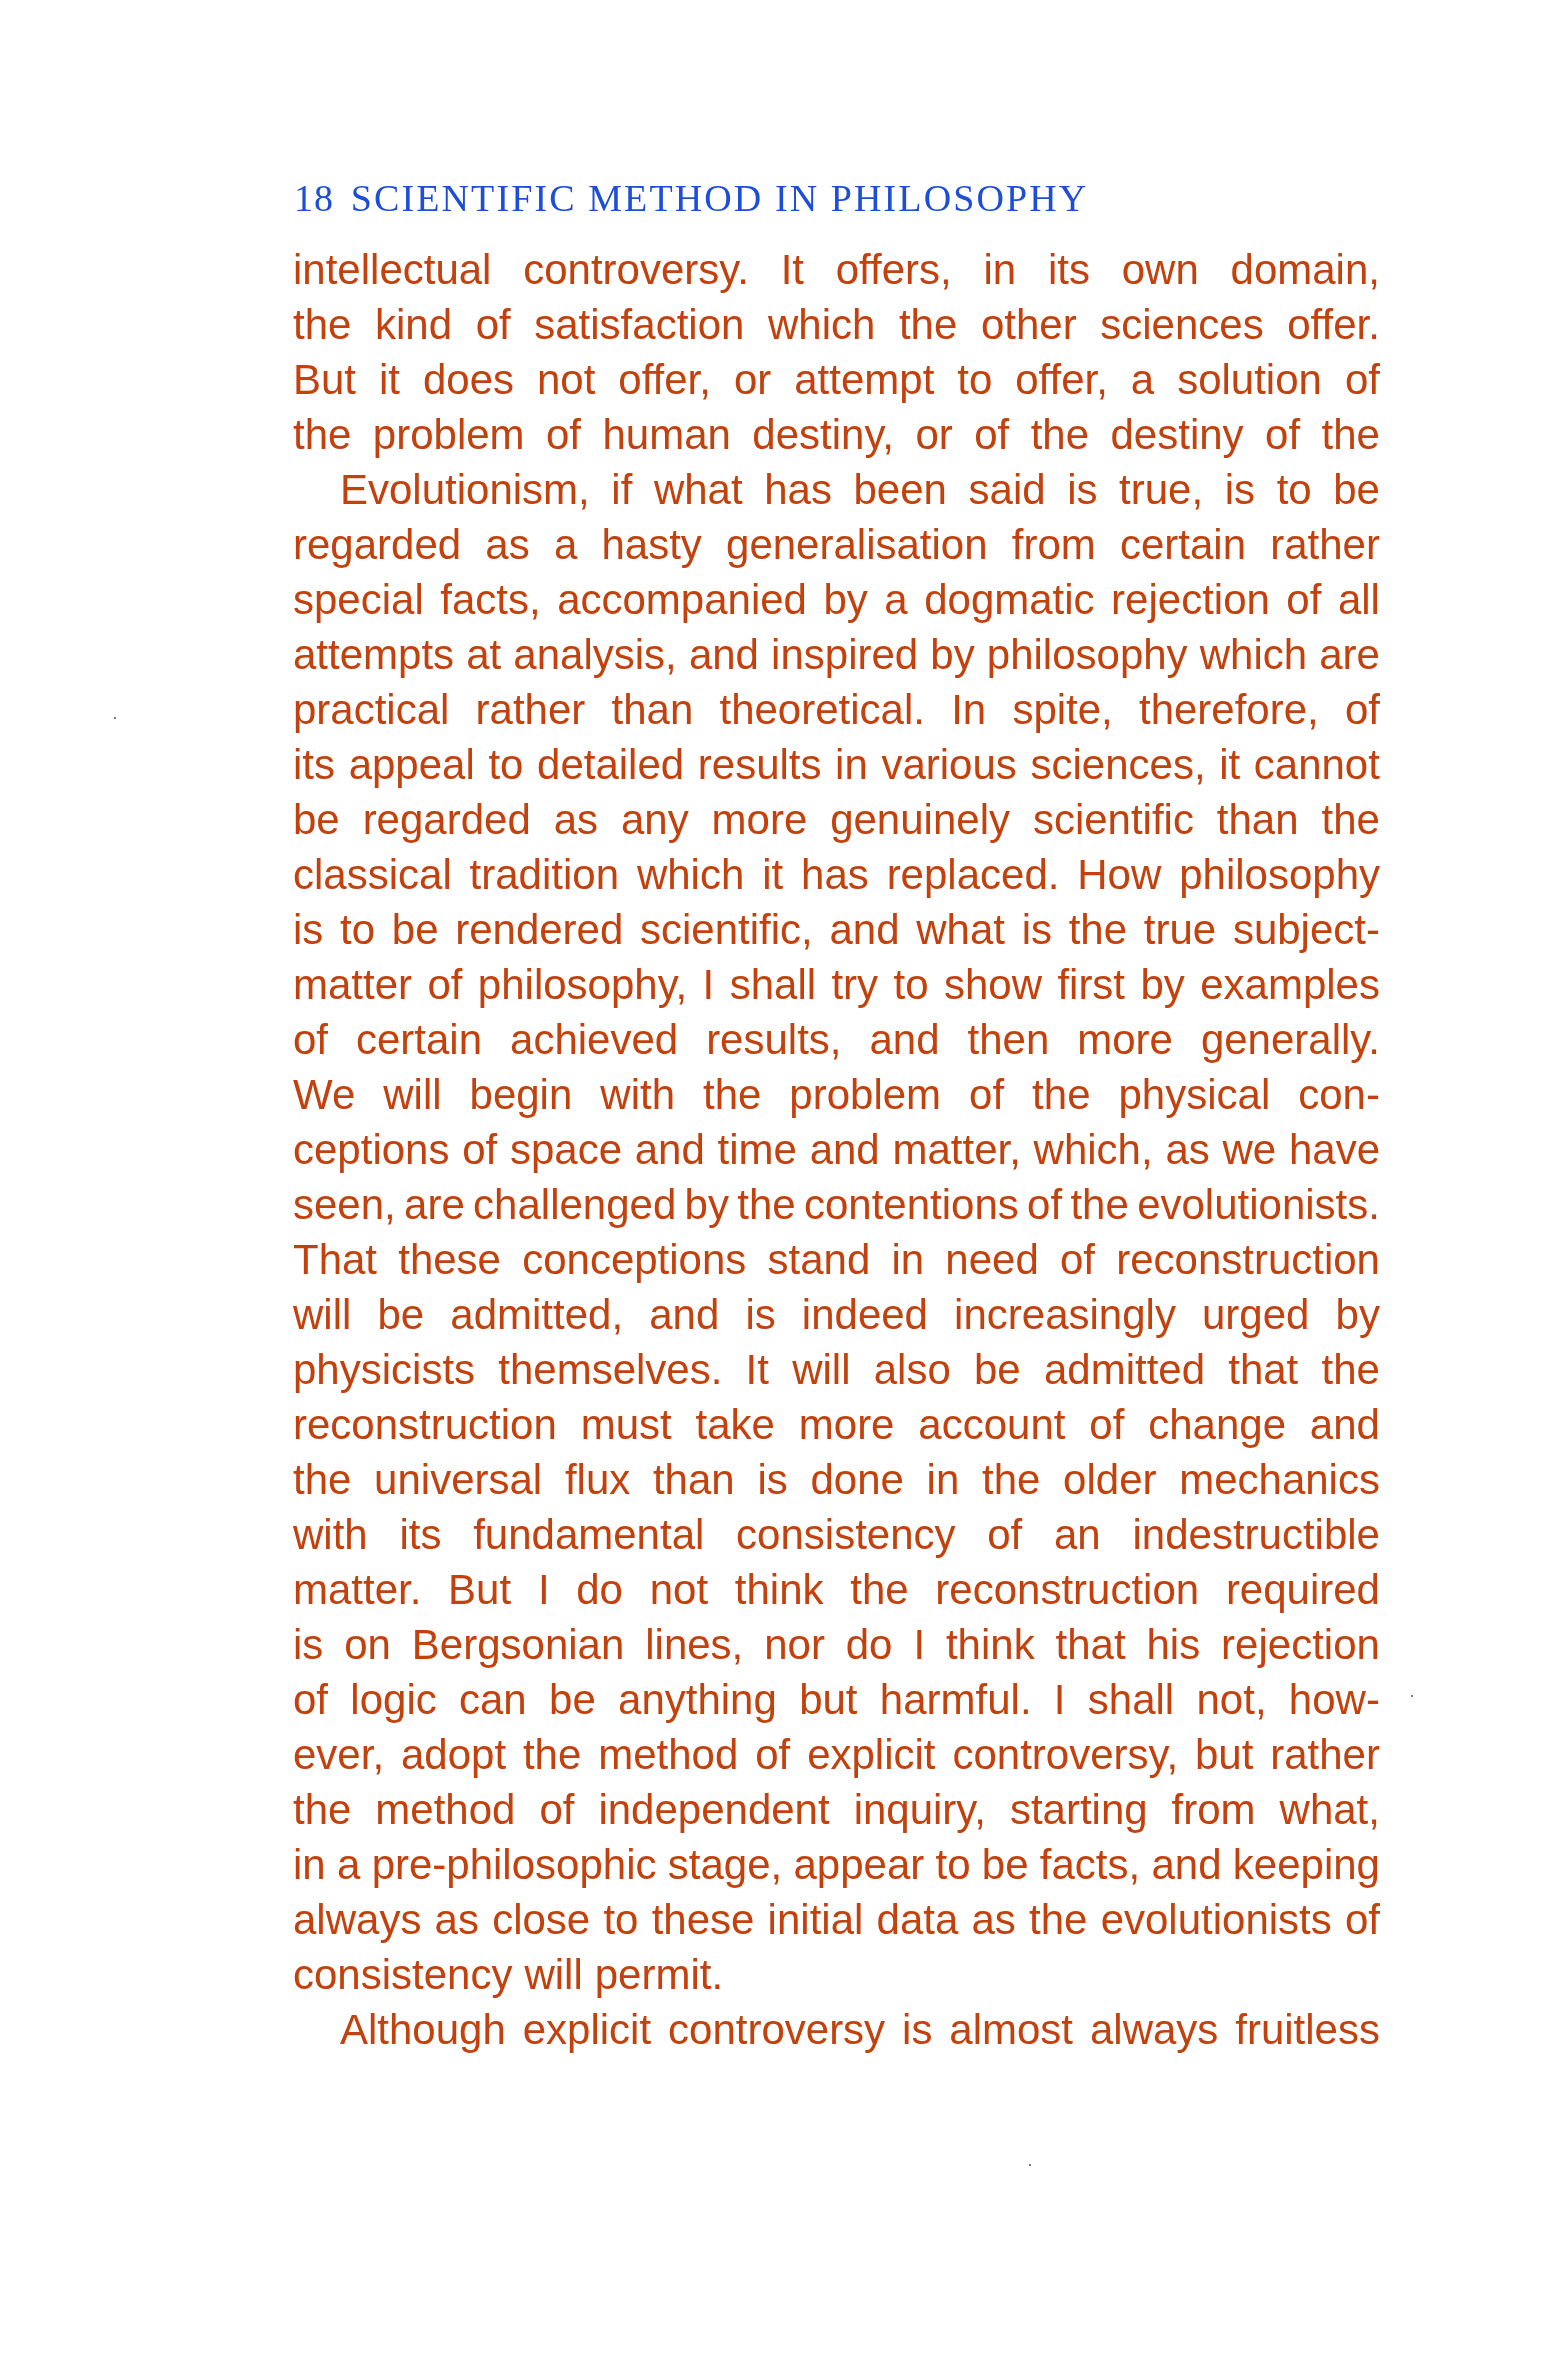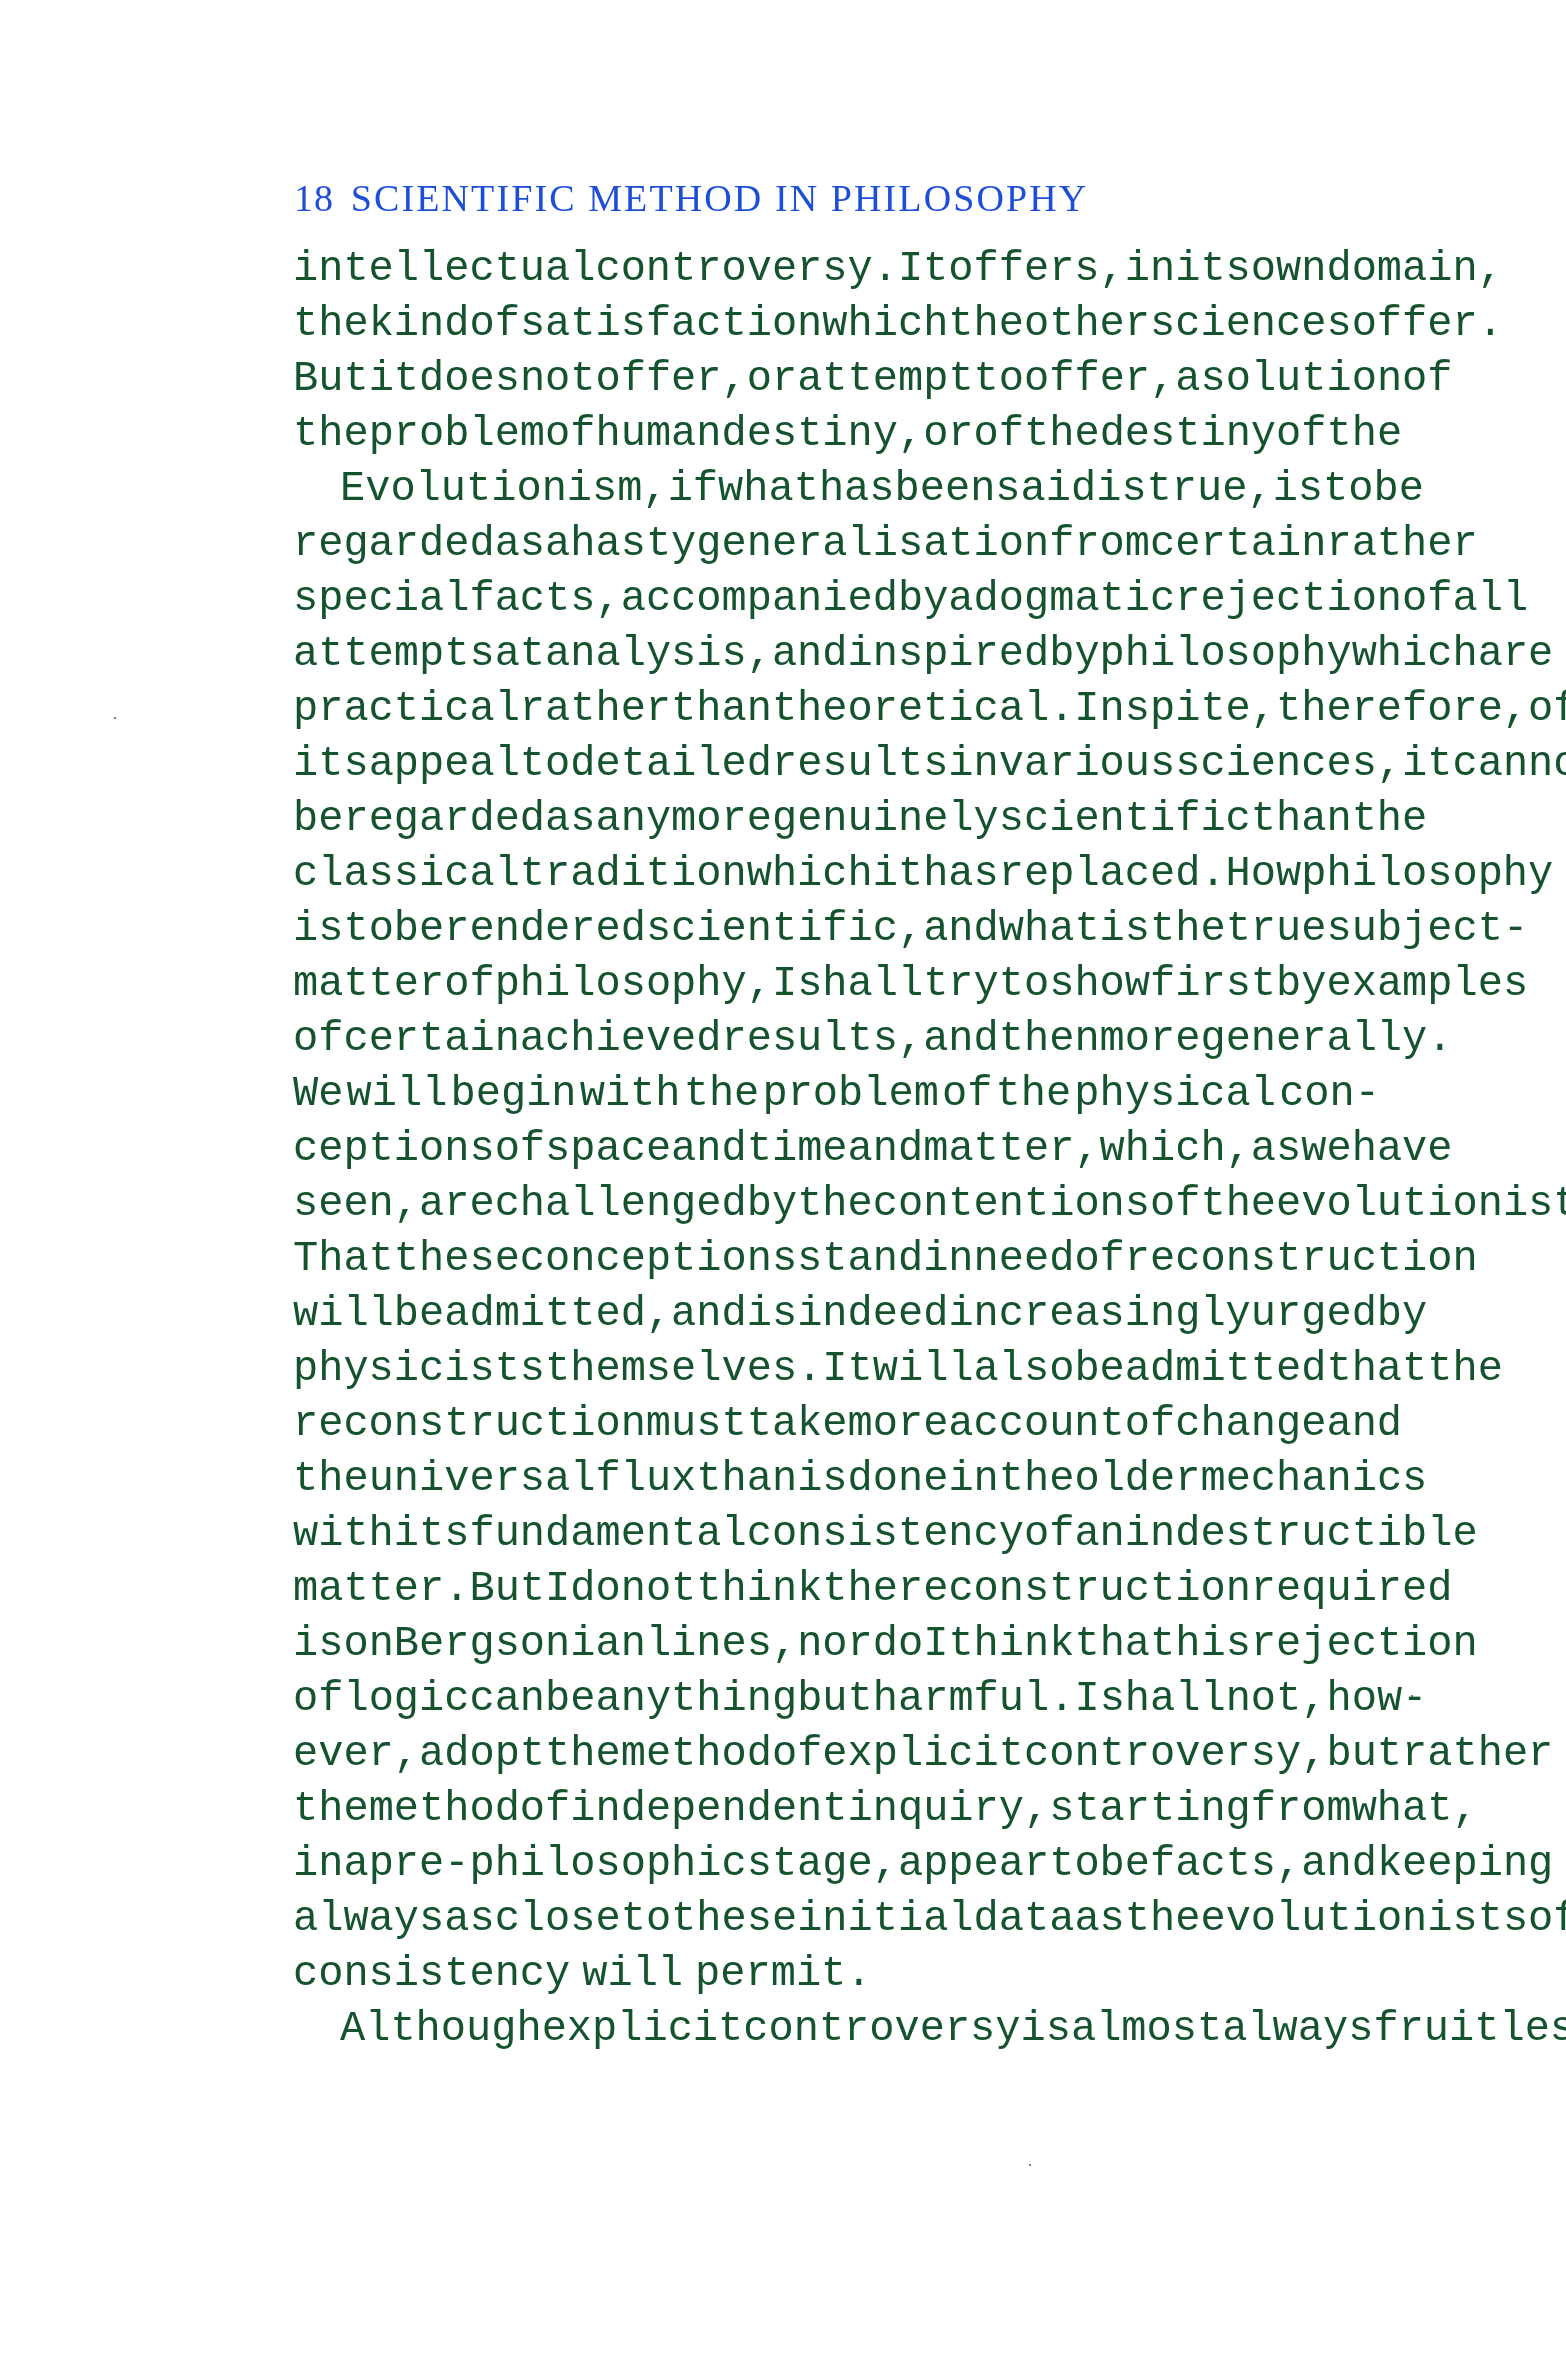--- a/index.html
+++ b/index.html
@@ -7,22 +7,22 @@
   .page { position: absolute; left: 0; top: 0; width: 1567px; height: 2355px; background: #ffffff; }
   .running-head {
     position: absolute; left: 294px; top: 150px; width: 1040px;
     font-family: "Liberation Serif", "DejaVu Serif", serif;
     font-size: 38px; line-height: 56px; letter-spacing: 2.1px;
     white-space: nowrap; color: #1d4ed8; margin-top: 20px;
   }
   .running-head .folio { margin-right: 17px; letter-spacing: 0.9px; }
   .body-text {
     position: absolute; left: 293px; top: 242px; width: 1087px;
-    font-family: Liberation Mono, monospace;
-    font-size: 42px; color: #14532d;
+    font-family: Liberation Sans, sans-serif;
+    font-size: 42px; color: #c2410c;
   }
   .line {
     display: block; height: 55px; line-height: 55px;
     text-align: justify; text-align-last: justify; white-space: nowrap;
     overflow: visible;
   }
   .line.last { text-align-last: left; }
   .line.indent { padding-left: 47px; }
   .line .j { display: flex; justify-content: space-between; white-space: pre; }
   .line.last .j { justify-content: flex-start; gap: 12px; }

